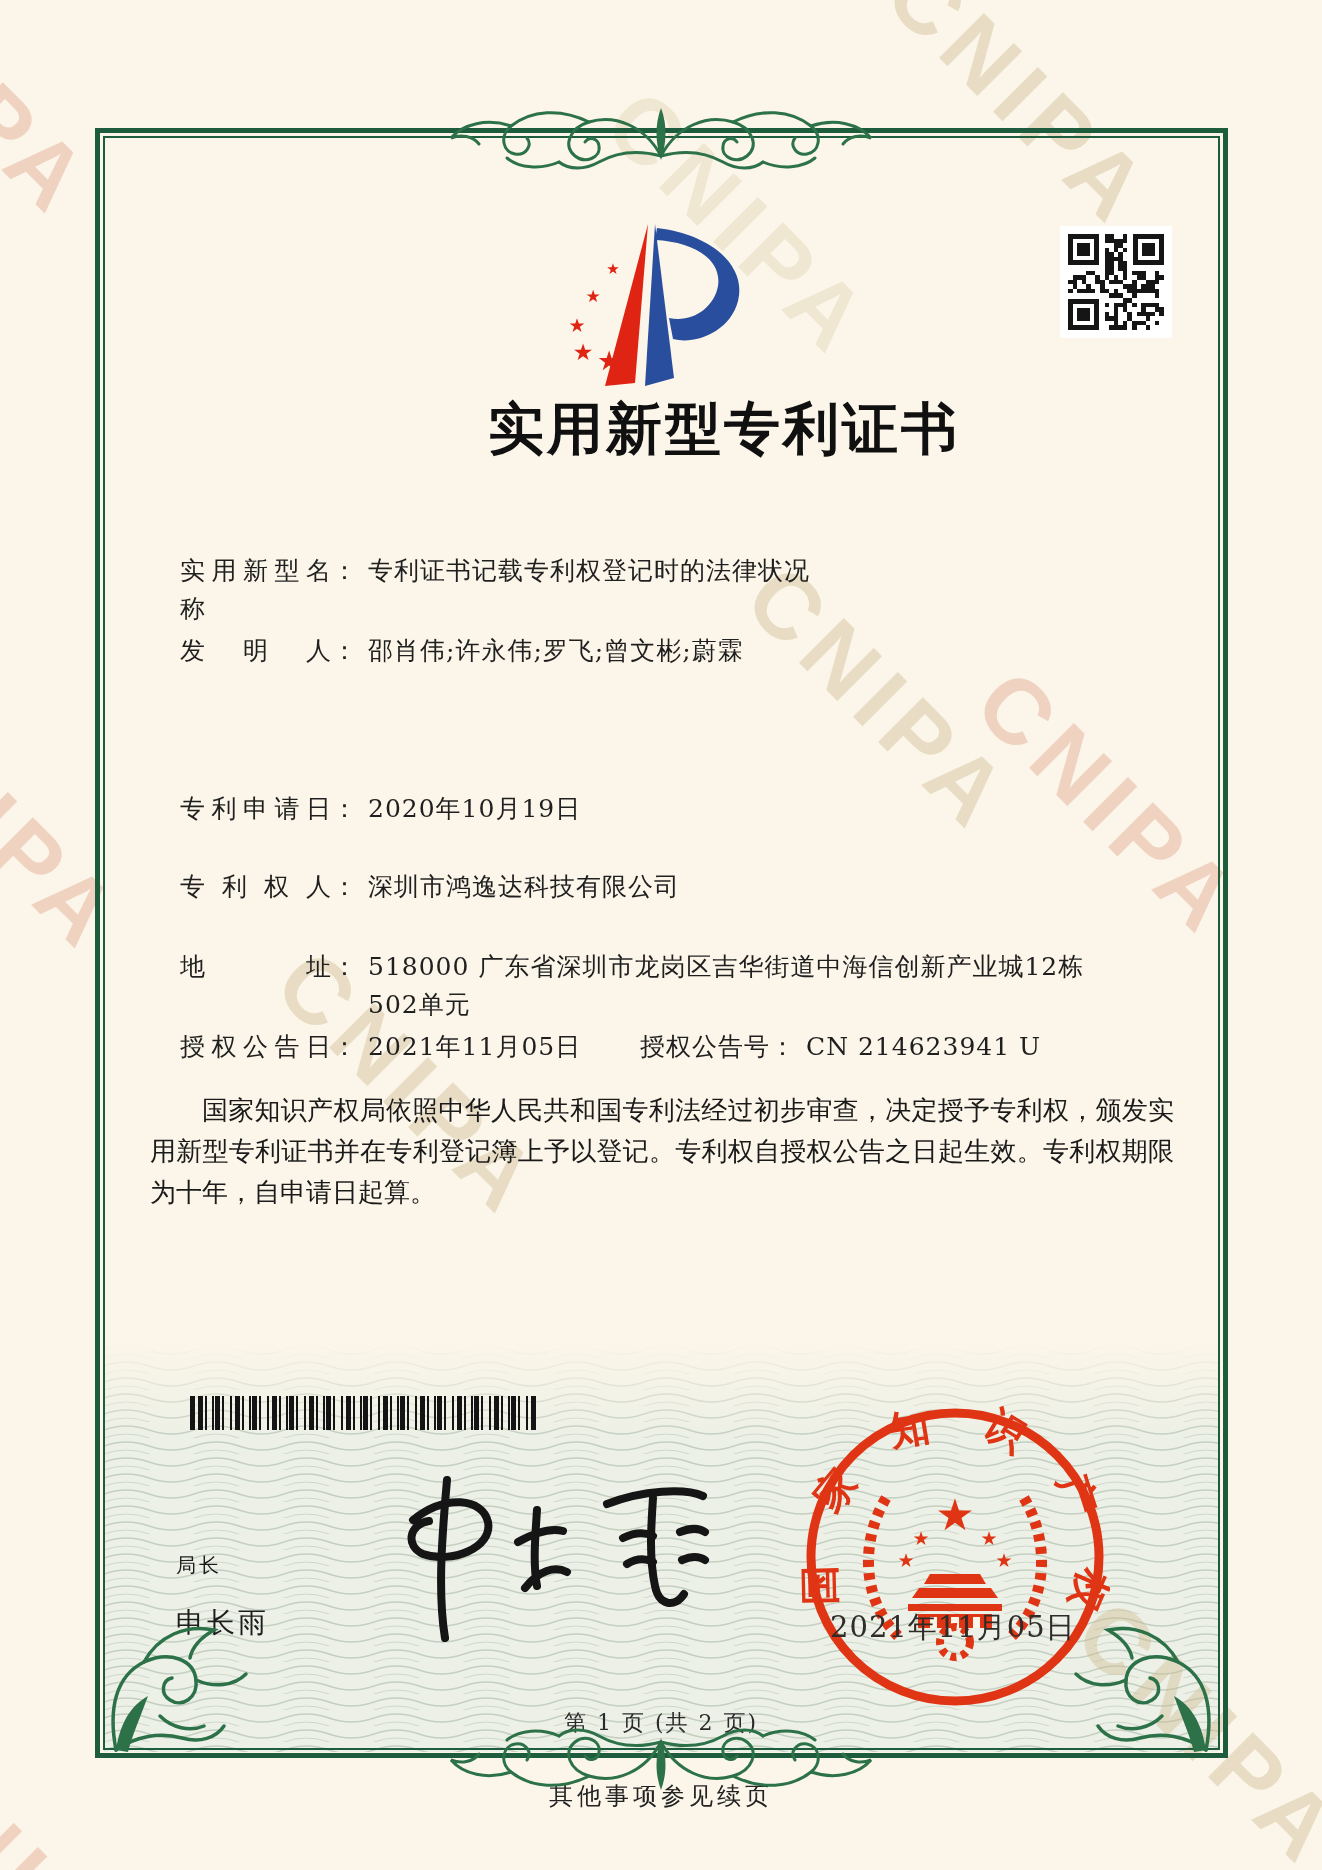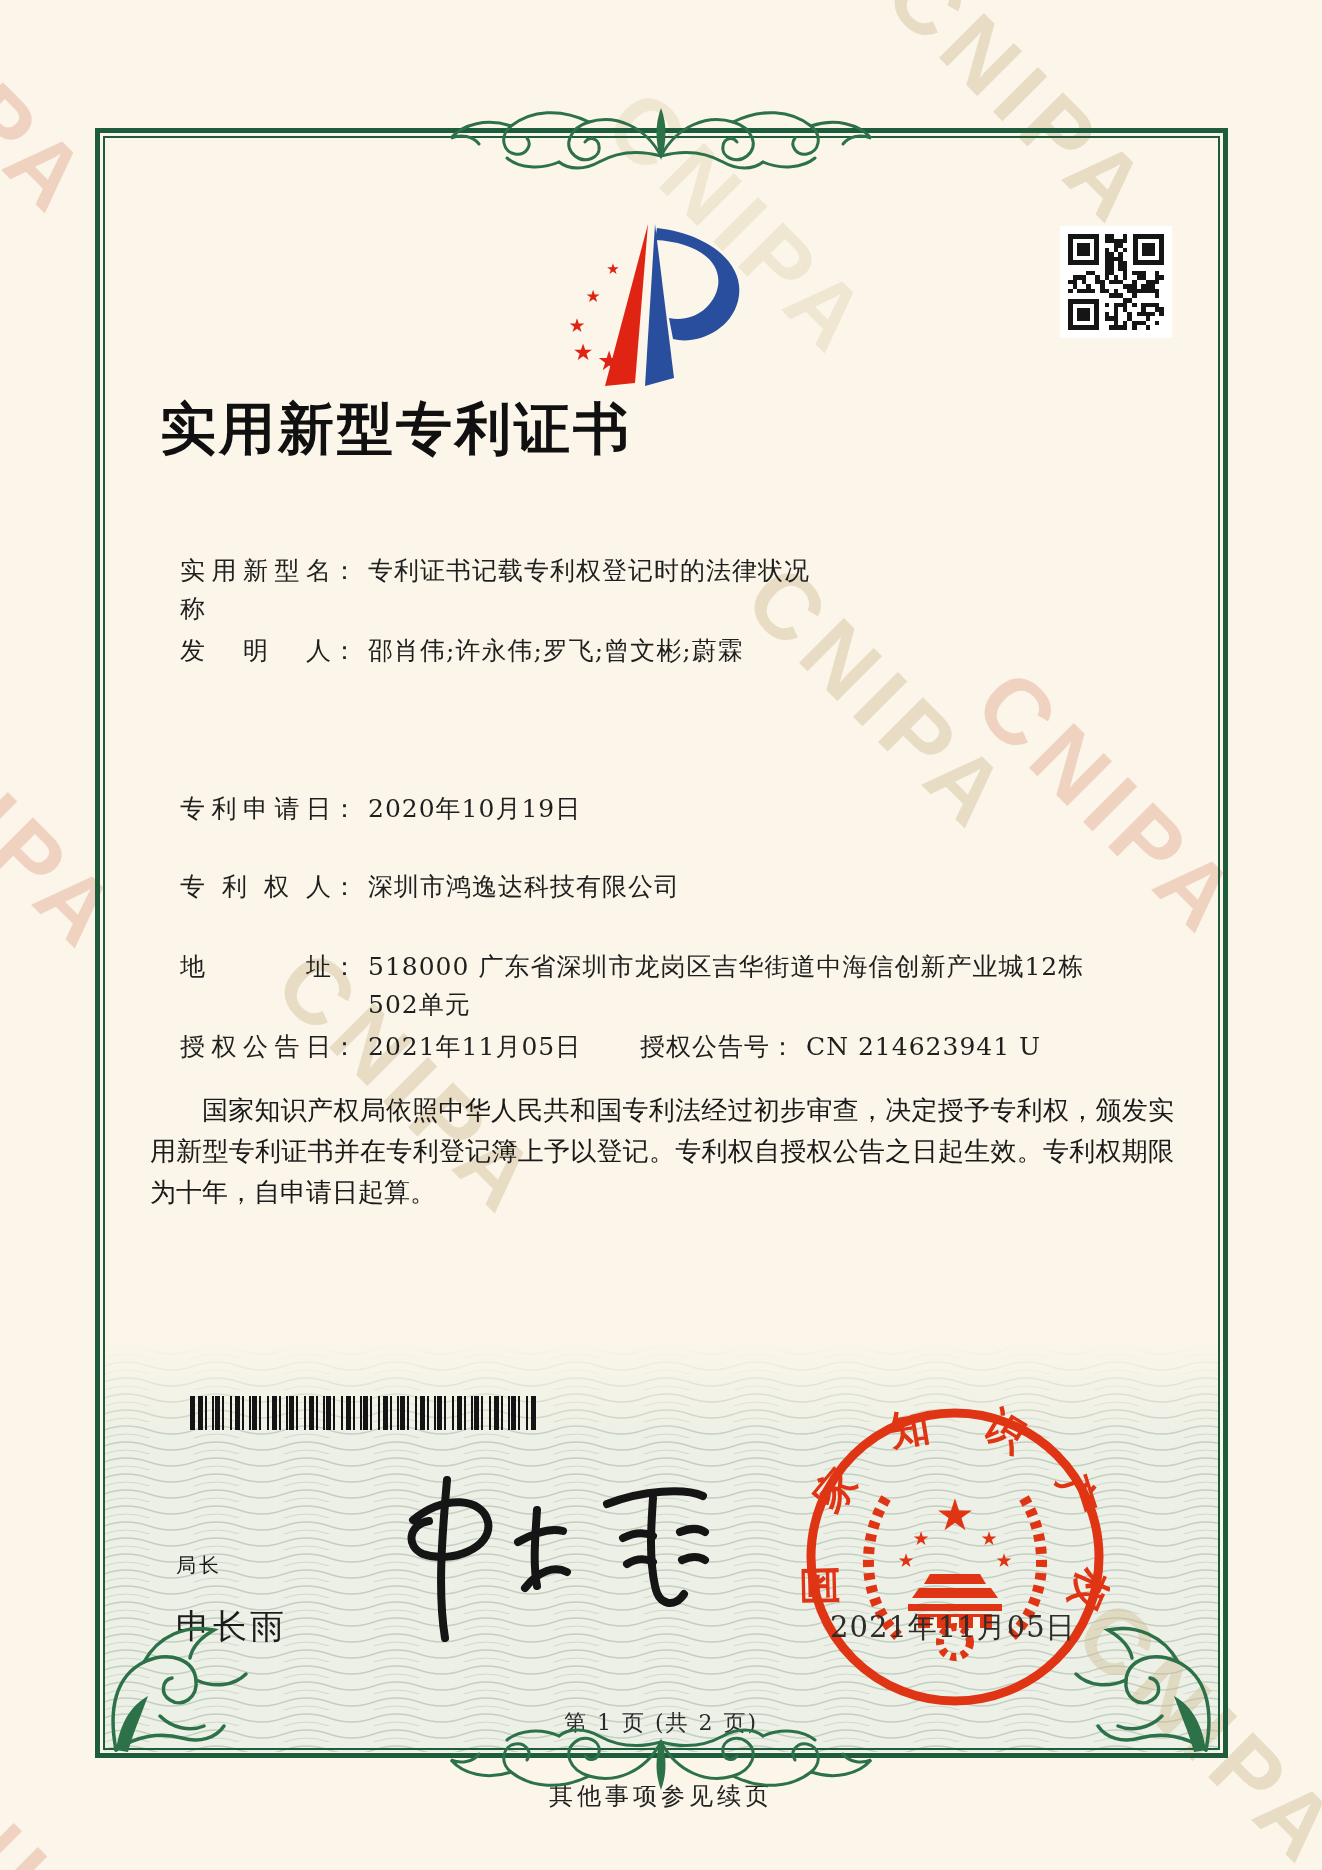--- a/index.html
+++ b/index.html
@@ -41,21 +41,21 @@
   .logo{position:absolute;left:545px;top:220px;width:210px;height:172px;}
   .qr{position:absolute;left:1060px;top:226px;width:112px;height:112px;background:#fff;}
   .qr-inner{position:absolute;inset:8px;}
   .qr-mods{position:absolute;inset:0;display:grid;
       grid-template-rows:repeat(21,1fr);grid-template-columns:repeat(21,1fr);}
   .qr-mods i{background:#151515;}
   .qf{position:absolute;width:31px;height:31px;border:5px solid #151515;
       background:#fff;box-sizing:border-box;}
   .qf::after{content:"";position:absolute;inset:4px;background:#151515;}
   .qf-tl{left:0;top:0}.qf-tr{right:0;top:0}.qf-bl{left:0;bottom:0}
-  .cert-title{position:absolute;left:160px;top:392px;width:800px;text-align:left;
+  .cert-title{position:absolute;left:160px;top:392px;width:800px;text-align:right;
       font-size:56px;font-weight:700;letter-spacing:3px;color:#101010;}
 
   
   .field-row{position:absolute;left:180px;font-size:25px;color:#1f1f1f;
       letter-spacing:1px;line-height:38px;}
   .flabel{display:inline-block;width:152px;text-align:justify;text-align-last:justify;
       vertical-align:top;}
   .fcolon{display:inline-block;vertical-align:top;}
   .fvalue{display:inline-block;margin-left:10px;max-width:750px;vertical-align:top;}
 
@@ -69,21 +69,21 @@
      border-left:3px solid #141414;border-right:3px solid #141414;
      background:repeating-linear-gradient(90deg,
        #141414 0 2px,transparent 2px 5px,
        #141414 5px 10px,transparent 10px 12px,
        #141414 12px 14px,transparent 14px 19px,
        #141414 19px 21px,transparent 21px 22px,
        #141414 22px 27px,transparent 27px 29px,
        #141414 29px 31px,transparent 31px 37px);}
   .director-title{position:absolute;left:176px;top:1552px;font-size:20px;
       font-family:"Liberation Sans",sans-serif;color:#1c1c1c;letter-spacing:3px;}
-  .director-name{position:absolute;left:176px;top:1604px;font-size:34px;
+  .director-name{position:absolute;left:176px;top:1604px;font-size:28px;
       font-family:"Liberation Sans",sans-serif;color:#1c1c1c;letter-spacing:3px;}
   .signature{position:absolute;left:385px;top:1466px;width:330px;height:190px;}
   .seal{position:absolute;left:800px;top:1402px;width:310px;height:310px;}
   .seal-date{position:absolute;left:830px;top:1608px;width:250px;font-size:29px;
       color:#2e2b28;letter-spacing:1px;white-space:nowrap;}
   .page-footer{position:absolute;left:104px;top:1708px;width:1114px;
       text-align:center;font-size:22px;color:#2a2a2a;letter-spacing:2px;}
   .continuation{position:absolute;left:0;top:1780px;width:1322px;text-align:center;
       font-size:24px;color:#222;letter-spacing:4px;}
 

